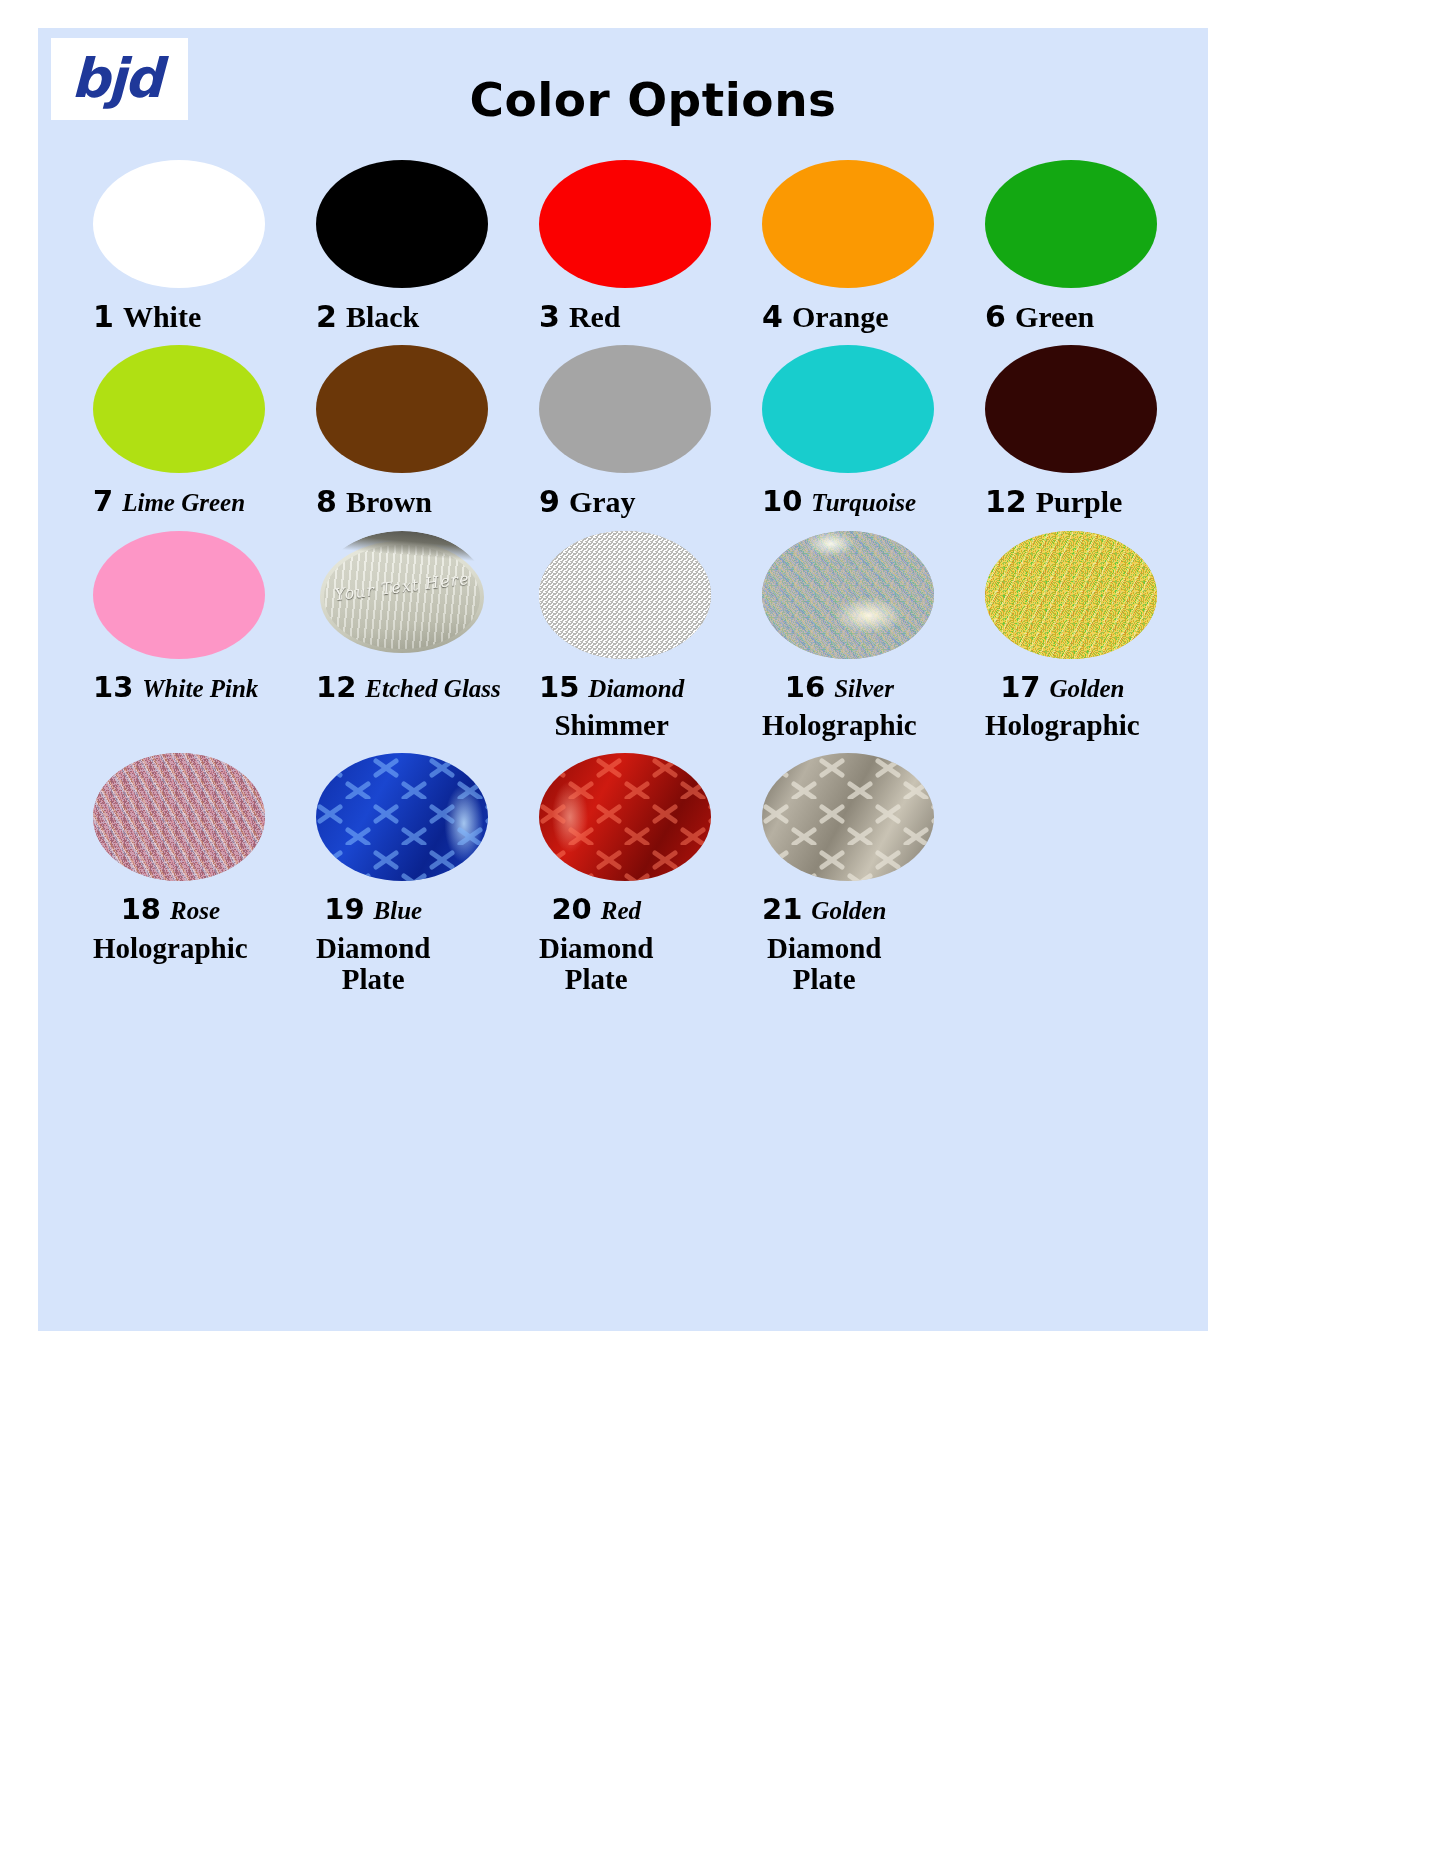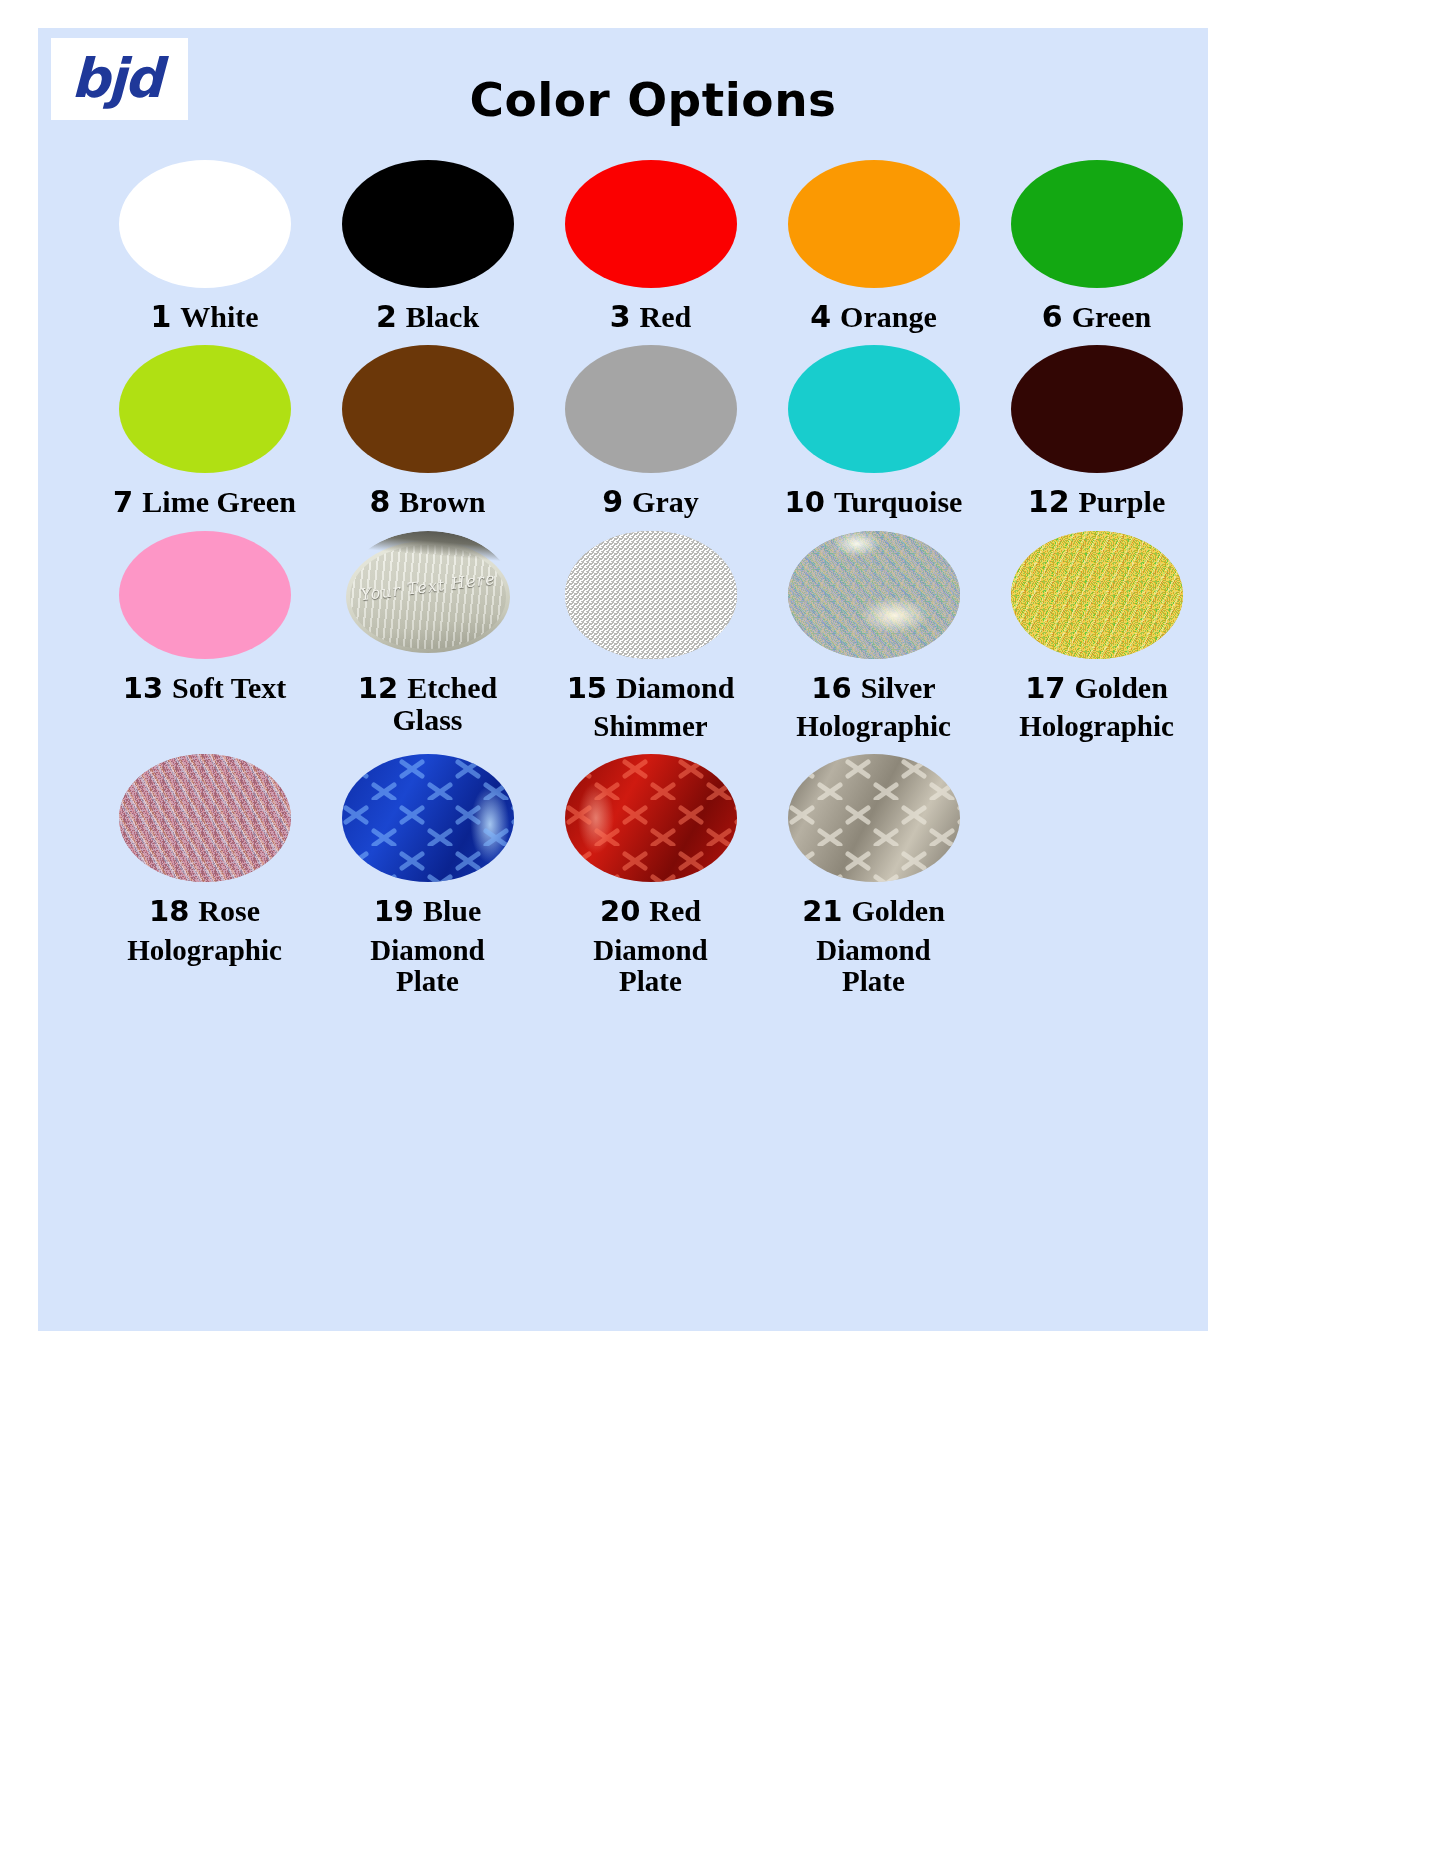--- a/index.html
+++ b/index.html
@@ -71,21 +71,21 @@
     padding: 6px 0 0 55px;
     display: flex;
     flex-wrap: wrap;
     align-content: flex-start;
   }
   .cell {
     width: 223px;
     box-sizing: border-box;
     display: flex;
     flex-direction: column;
-    align-items: center;
+    align-items: flex-start;
     margin-bottom: 6px;
   }
   .swatch-wrap {
     height: 140px;
     display: flex;
     align-items: center;
     justify-content: center;
   }
   .swatch {
     width: 172px;
@@ -111,21 +111,21 @@
     font-family: "DejaVu Sans", sans-serif;
     font-weight: bold;
     font-size: 30px;
     margin-right: 9px;
     vertical-align: baseline;
   }
   .label .nm {
     font-weight: bold;
     font-size: 30px;
   }
-  .label.small .nm { font-size: 30px; }
+  .label.small .nm { font-size: 25px; font-style: italic; }
   .label.small .num { font-size: 29px; }
   .label .line2 {
     display: block;
     font-weight: bold;
     font-size: 29px;
     margin-top: 7px;
   }
 
   
   .etched-inner {
@@ -346,21 +346,21 @@
           </div>
         </div>
         <div class="label"><span class="num">12</span><span class="nm">Purple</span></div>
       </div>
       <div class="cell">
         <div class="swatch-wrap">
           <div class="swatch">
             <div class="tex" style="background: rgb(253, 150, 198);"></div>
           </div>
         </div>
-        <div class="label small"><span class="num">13</span><span class="nm">Soft Text</span></div>
+        <div class="label small"><span class="num">13</span><span class="nm">White Pink</span></div>
       </div>
       <div class="cell">
         <div class="swatch-wrap">
           <div class="swatch">
             <div class="tex">
               <div class="etched-inner"></div>
               <div class="etched-stripes"></div>
               <div class="etched-dark"></div>
               <div class="etched-script">Your Text Here</div>
             </div>

